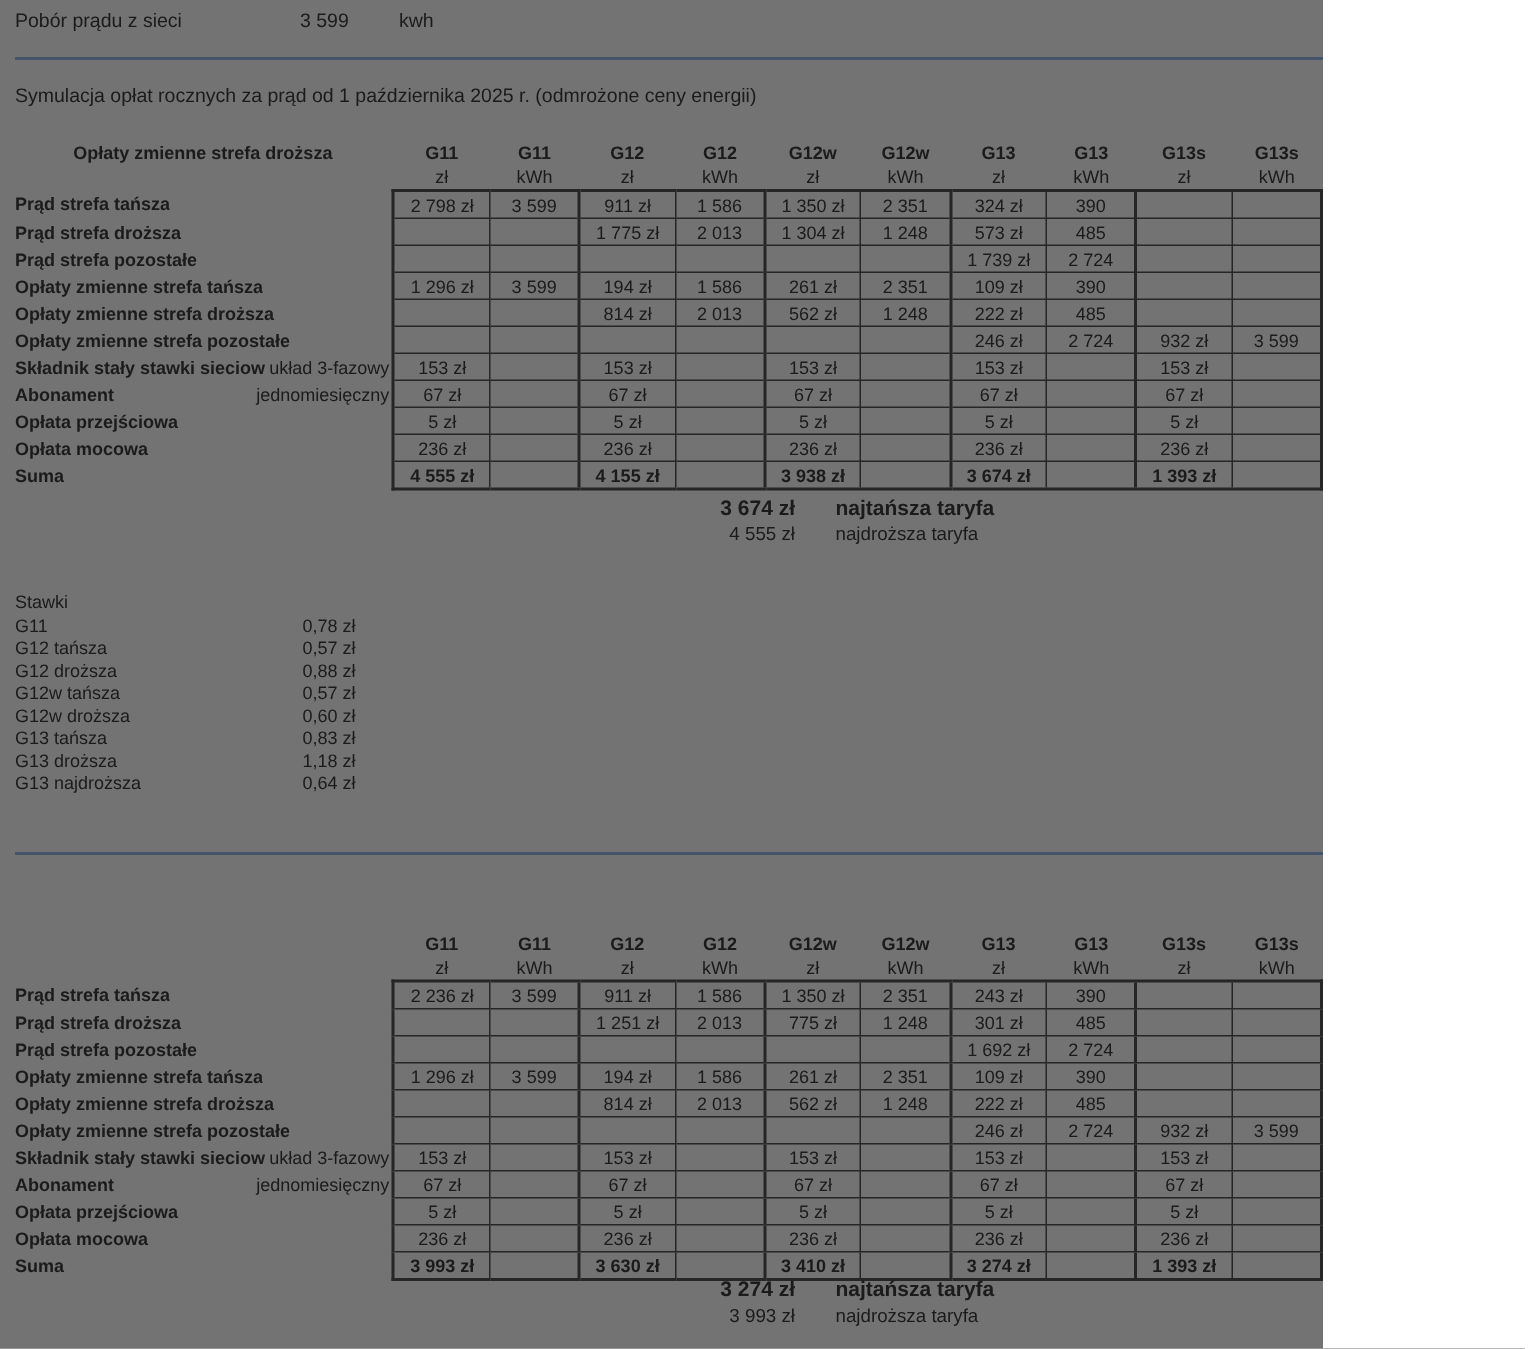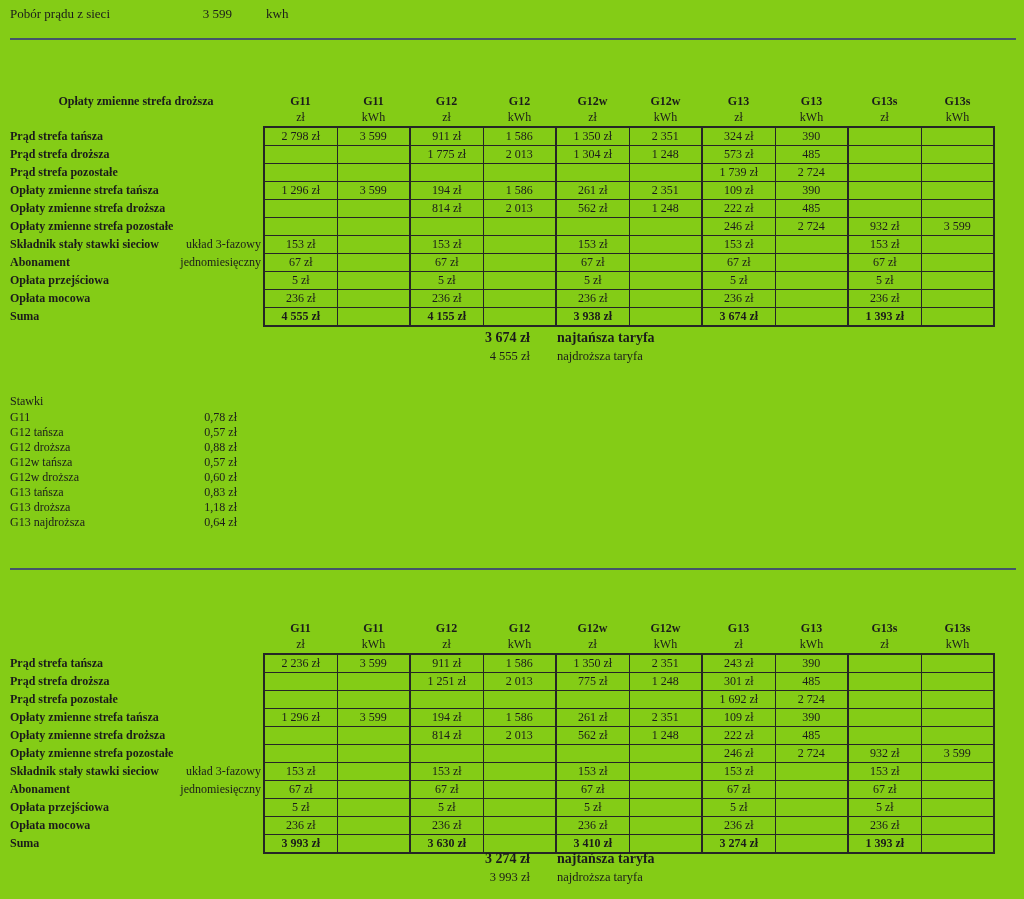--- a/index.html
+++ b/index.html
@@ -1,18 +1,18 @@
 <!DOCTYPE html>
 <html><head>
 <meta charset="utf-8">
 <style>
   html,body{margin:0;padding:0;}
   .page{
-    position:relative;width:1024px;height:899px;background:#84cc16;
-    font-family:Liberation Serif, serif;color:#1b1b1b;overflow:hidden;
+    position:relative;width:882px;height:899px;background:#737373;
+    font-family:Liberation Sans, sans-serif;color:#1b1b1b;overflow:hidden;
   }
   
   .consumption-row{position:absolute;top:6px;left:10px;font-size:13px;white-space:nowrap;}
   .c-label{display:inline-block;width:190px;}
   .c-value{display:inline-block;width:32px;text-align:right;}
   .c-unit{display:inline-block;margin-left:34px;}
   
   .rule{position:absolute;left:10px;width:1006px;border-top:2px solid #44546a;height:0;}
   .rule1{top:38px;}
   .rule2{top:568px;}
@@ -56,20 +56,21 @@
 <body>
 
 <div class="page">
 
   <div class="consumption-row">
     <span class="c-label">Pobór prądu z sieci</span><span class="c-value">3 599</span><span class="c-unit">kwh</span>
   </div>
 
   <div class="rule rule1"></div>
 
+  <div class="section-title t1">Symulacja opłat rocznych za prąd od 1 października 2025 r. (odmrożone ceny energii)</div>
 
   <div class="table-wrap tw1">
       <table>
         <colgroup>
           <col style="width: 256px;">
           <col style="width: 73px;">
           <col style="width: 73px;">
           <col style="width: 73px;">
           <col style="width: 73px;">
           <col style="width: 73px;">

